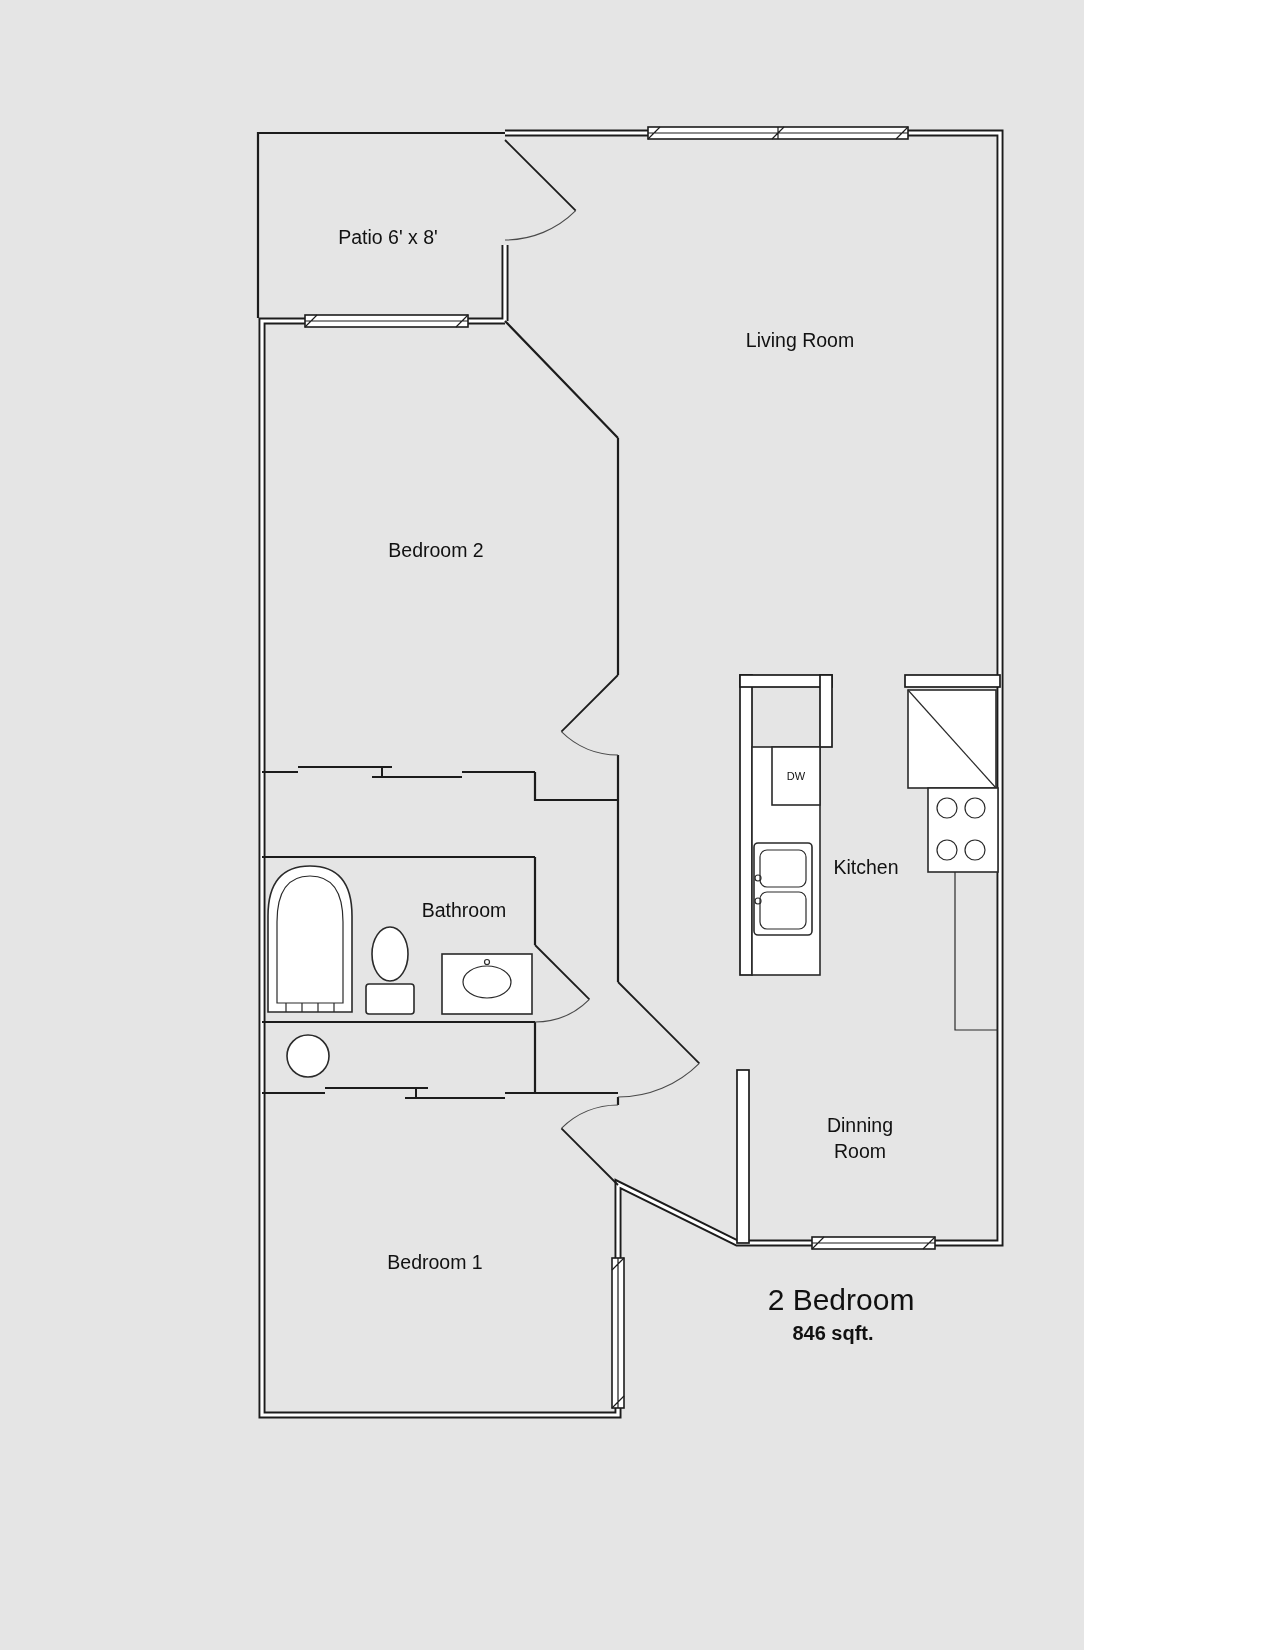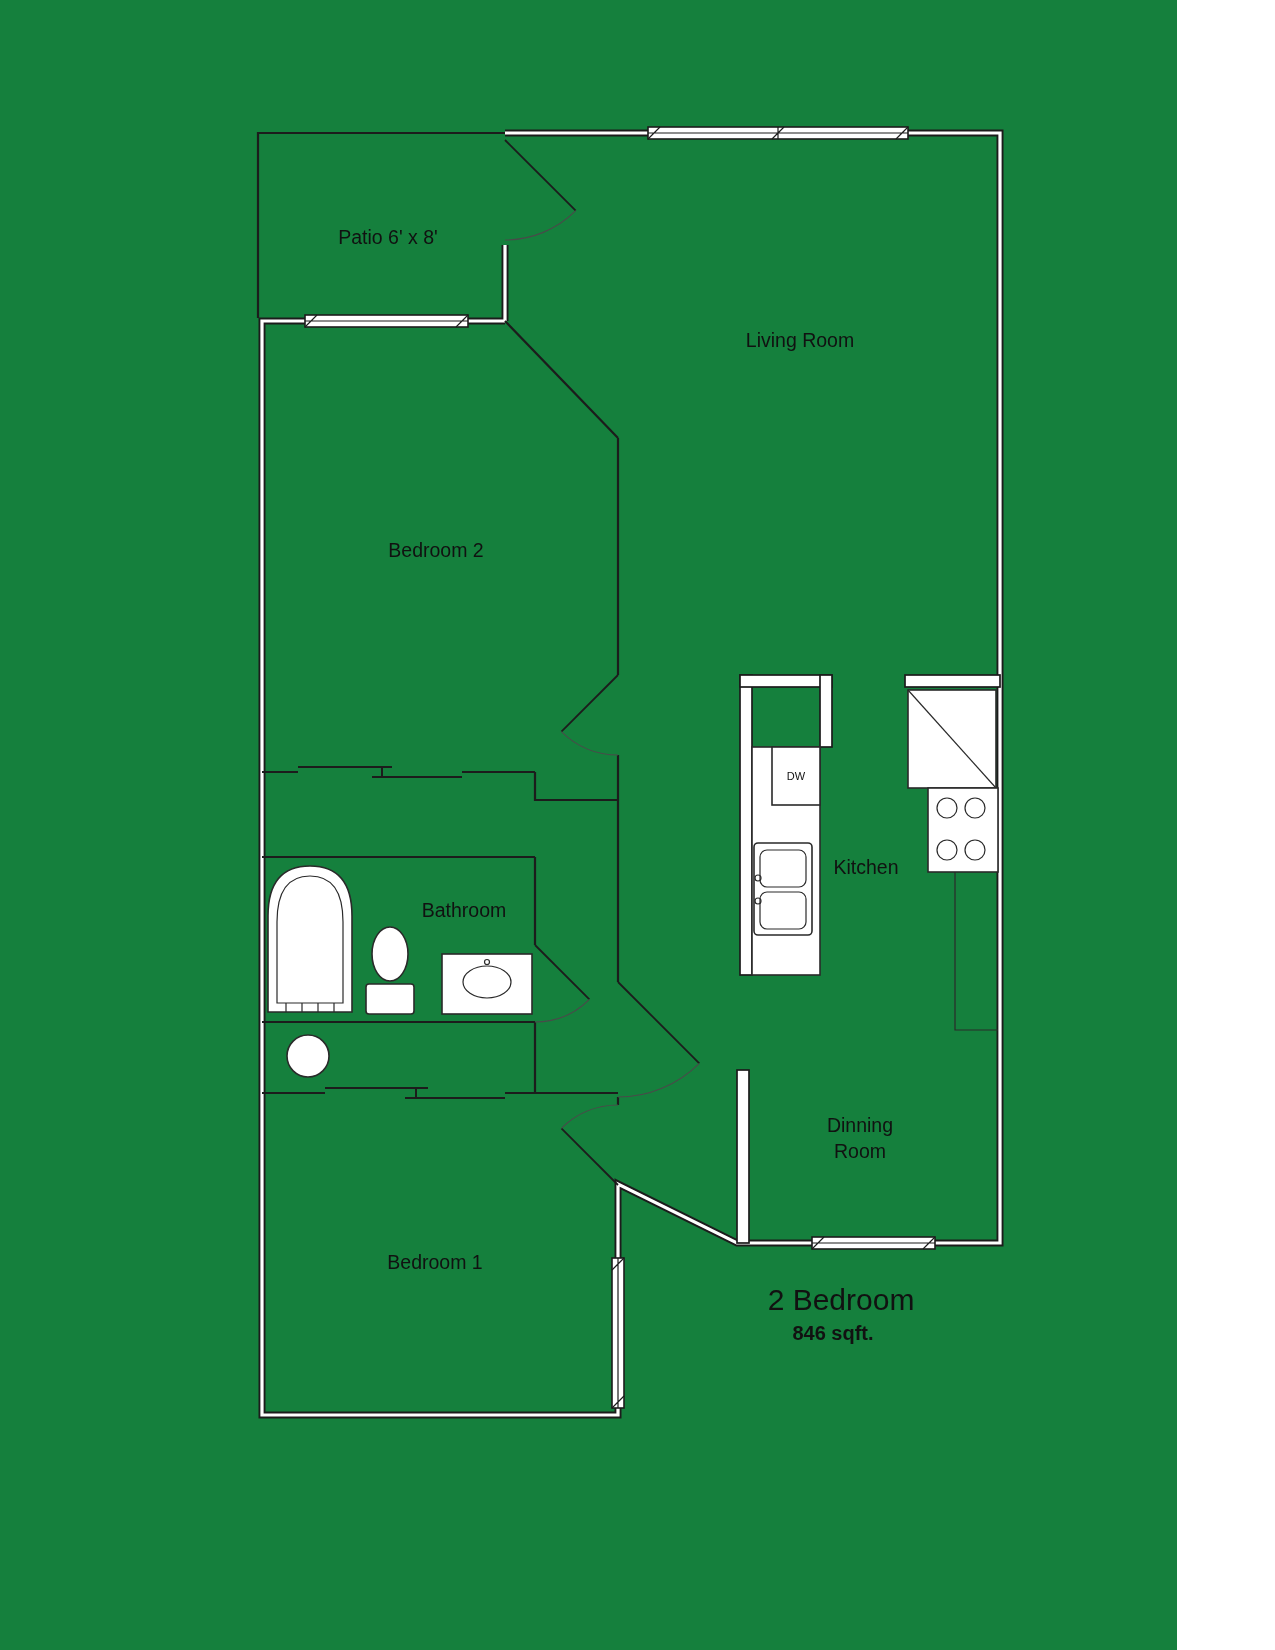--- a/index.html
+++ b/index.html
@@ -1,20 +1,20 @@
 <!DOCTYPE html>
 <html><head>
 <meta charset="utf-8">
 <style>
   html, body { margin: 0; padding: 0; background: #ffffff; }
   .page {
     position: relative;
-    width: 1177px;
+    width: 1084px;
     height: 1650px;
-    background: #15803d;
+    background: #e5e5e5;
     font-family: "Liberation Sans", sans-serif;
   }
   svg { display: block; }
 
   .wall-thick-outer { stroke: #1c1c1c; stroke-width: 7; fill: none; stroke-linecap: butt; stroke-linejoin: miter; }
   .wall-thick-inner { stroke: #ffffff; stroke-width: 3.2; fill: none; stroke-linecap: butt; stroke-linejoin: miter; }
   .wall        { stroke: #1c1c1c; stroke-width: 2.2; fill: none; }
   .wall-rect   { stroke: #1c1c1c; stroke-width: 1.7; fill: #ffffff; }
   .fixture     { stroke: #2a2a2a; stroke-width: 1.6; fill: #ffffff; }
   .fixture-thin{ stroke: #2a2a2a; stroke-width: 1.2; fill: none; }

